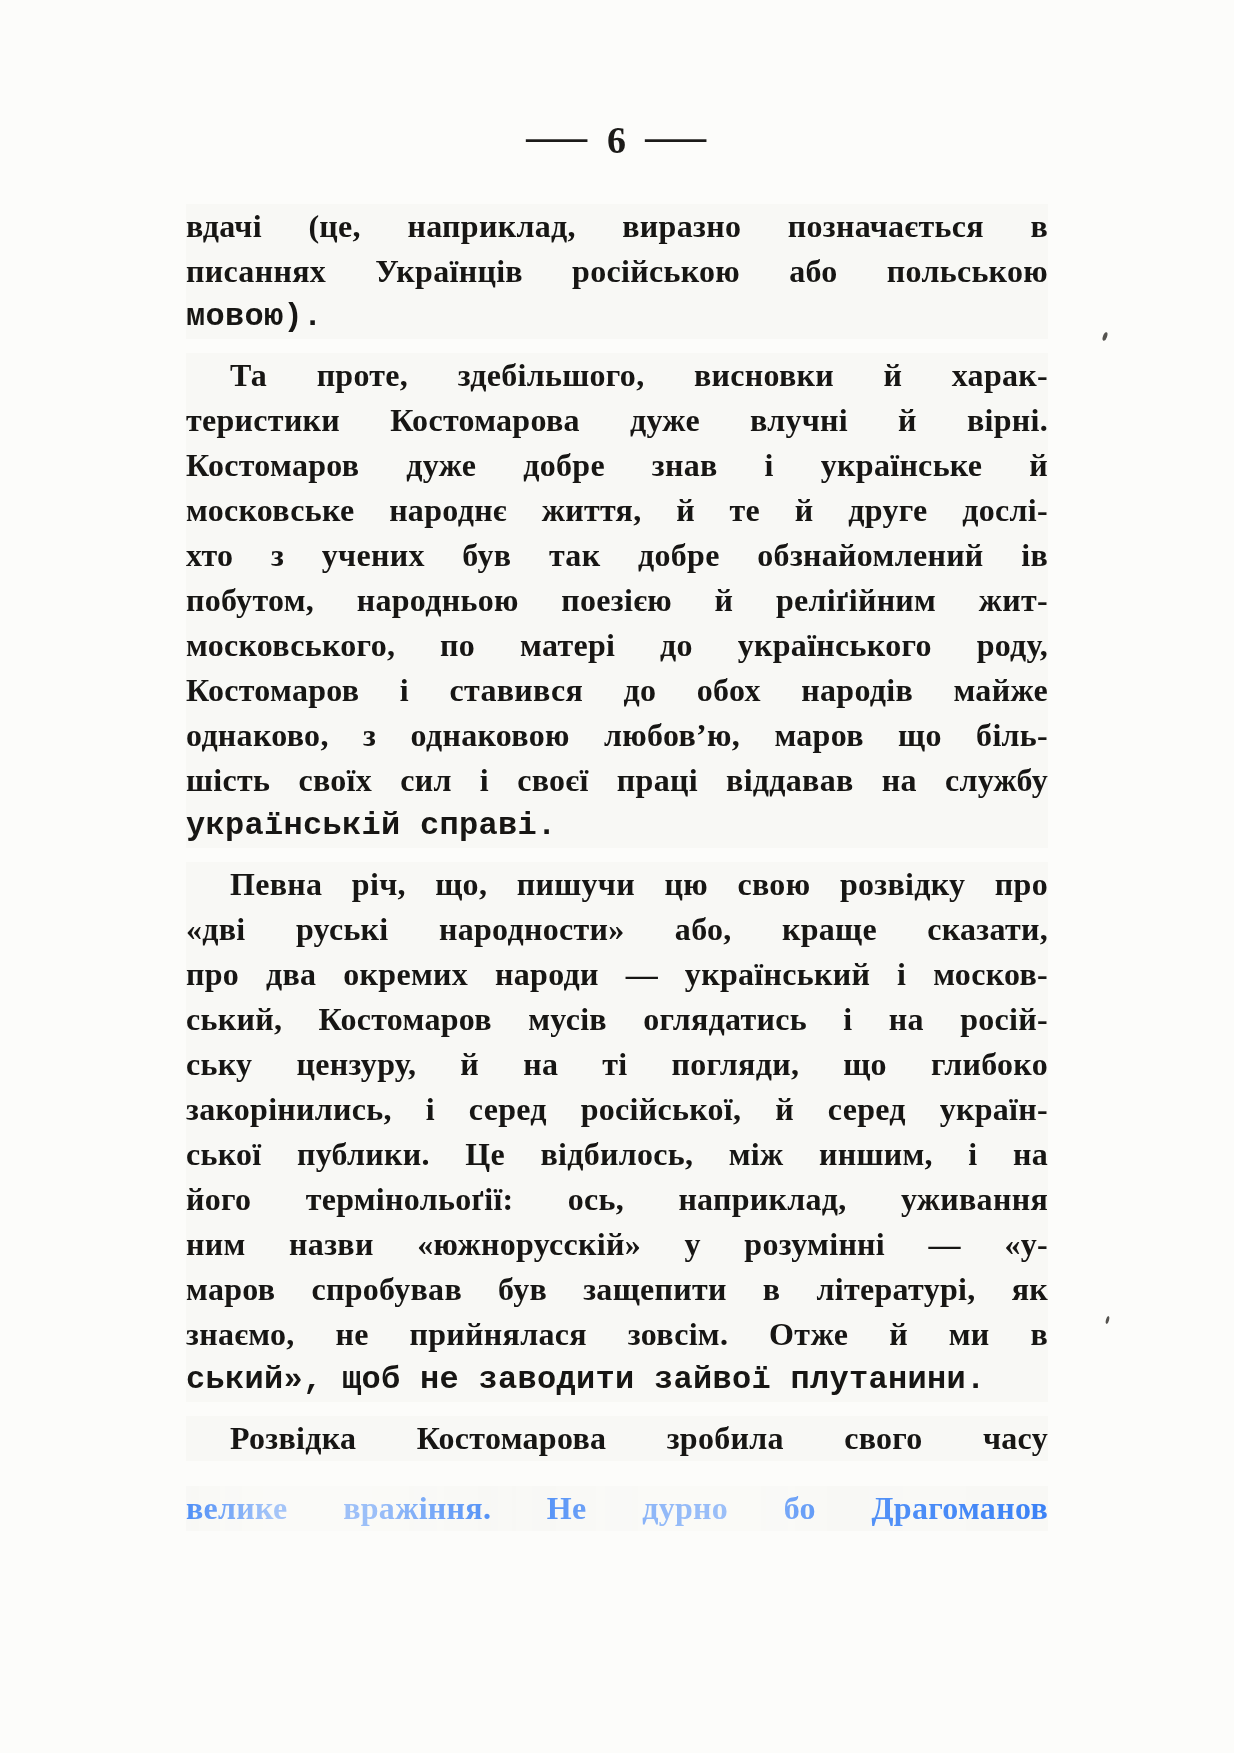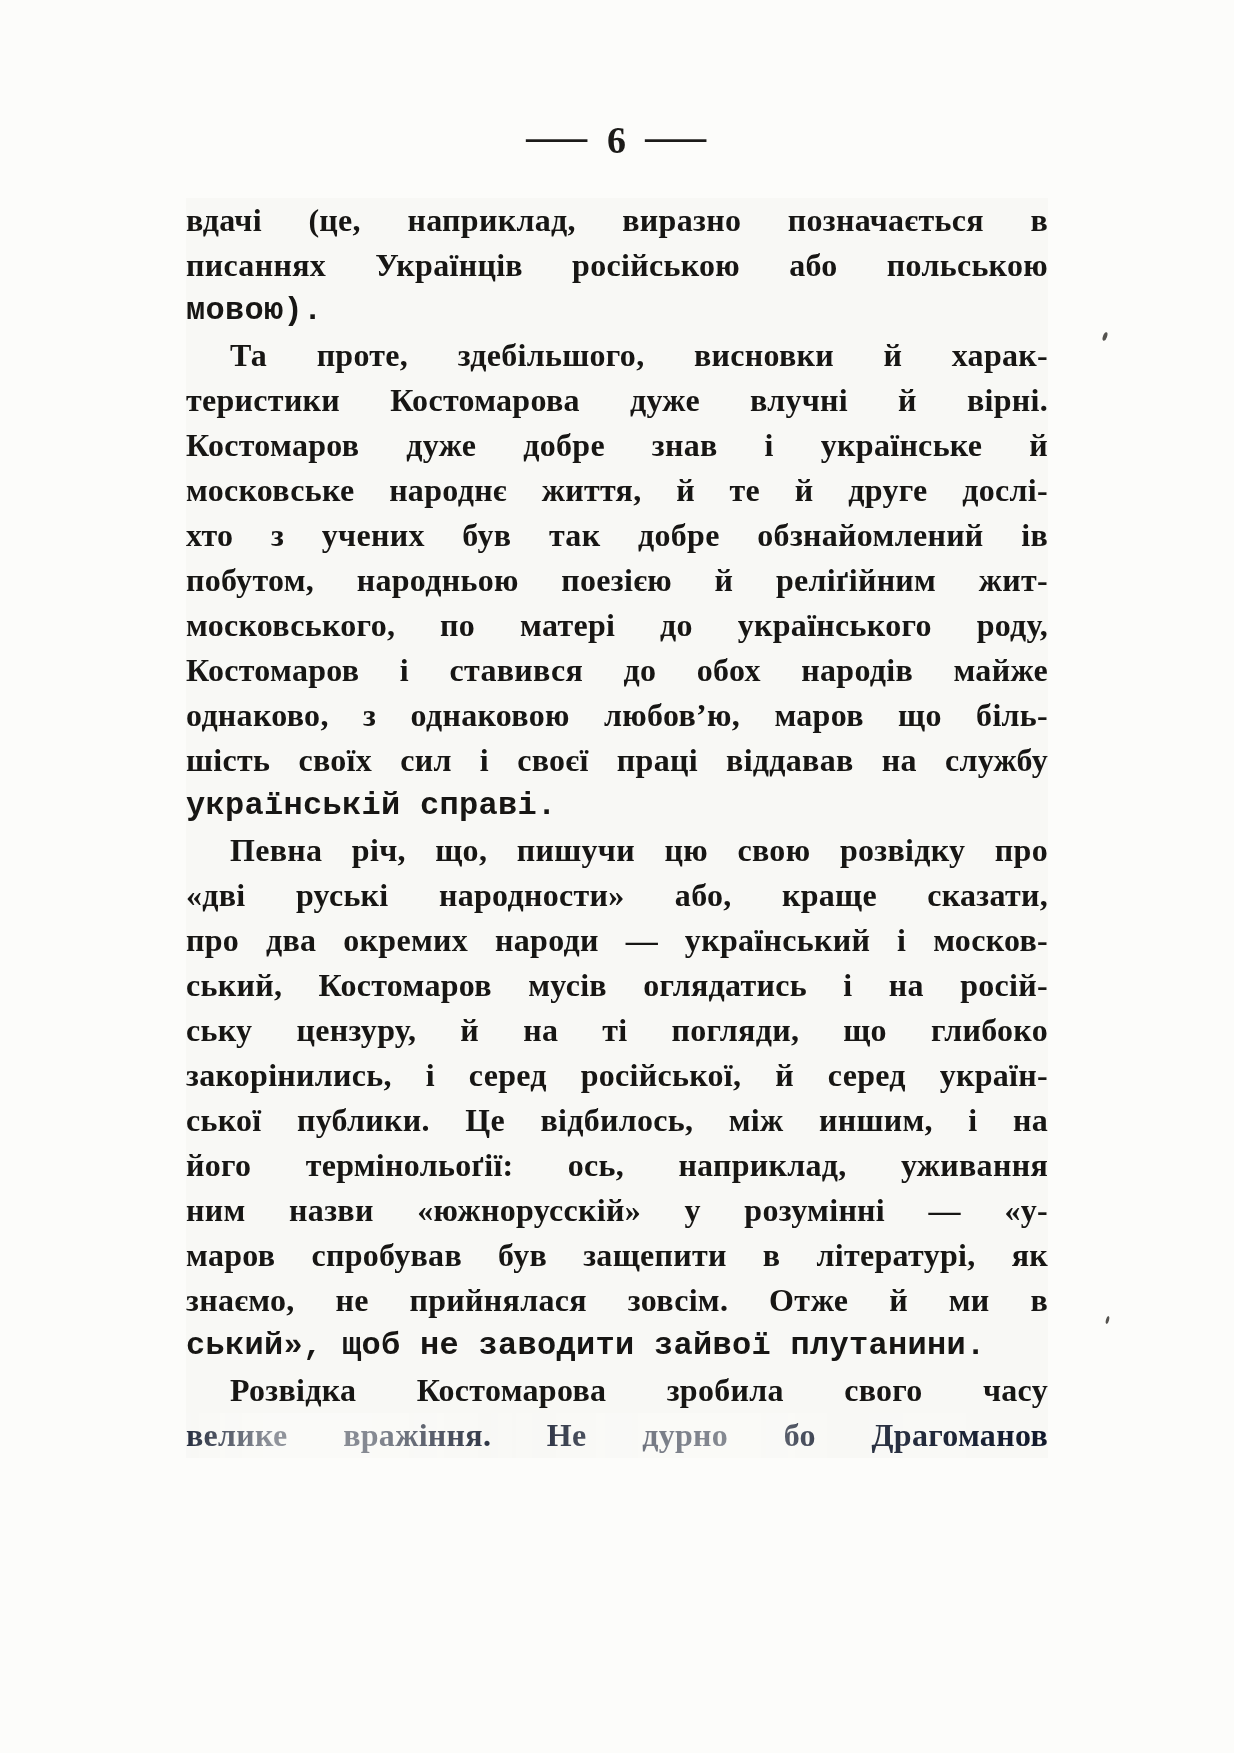--- a/index.html
+++ b/index.html
@@ -37,21 +37,21 @@
     position: relative;
     top: -3px;
   }
   .page-header .num {
     display: inline-block;
   }
   
   .text-block {
     position: absolute;
     left: 186px;
-    top: 198px;
+    top: 204px;
     width: 862px;
   }
   .line {
     height: 45px;
     line-height: 45px;
     font-size: 32px;
     font-weight: 700;
     letter-spacing: 0.3px;
     text-align: justify;
     overflow: hidden;
@@ -62,31 +62,32 @@
     display: inline-block;
     width: 100%;
     height: 0;
     vertical-align: top;
   }
   .line.end {
     text-align: left;
     font-family: Liberation Mono, monospace;
   }
   .line.end::after { content: none; }
-  .line.indent { text-indent: 44px; }
+  .line.indent { text-indent: 44px; margin-top: 14px; }
   .line.faded {
-    color: #0f172a;
+    color: #3b82f6;
     -webkit-mask-image: linear-gradient(90deg,
       rgba(0,0,0,.9) 0%, rgba(0,0,0,.45) 10%, rgba(0,0,0,.5) 22%,
       rgba(0,0,0,.95) 38%, rgba(0,0,0,.55) 55%, rgba(0,0,0,.5) 63%,
       rgba(0,0,0,.85) 75%, rgba(0,0,0,1) 100%);
     mask-image: linear-gradient(90deg,
       rgba(0,0,0,.9) 0%, rgba(0,0,0,.45) 10%, rgba(0,0,0,.5) 22%,
       rgba(0,0,0,.95) 38%, rgba(0,0,0,.55) 55%, rgba(0,0,0,.5) 63%,
       rgba(0,0,0,.85) 75%, rgba(0,0,0,1) 100%);
+    margin-top: 25px;
   }
   
   .speck {
     position: absolute;
     background: #55534f;
     border-radius: 50%;
   }
   .speck.s1 { left: 1103px; top: 332px;  width: 4px; height: 9px; transform: rotate(20deg); }
   .speck.s2 { left: 1106px; top: 1316px; width: 3px; height: 8px; transform: rotate(15deg); }
 </style>

